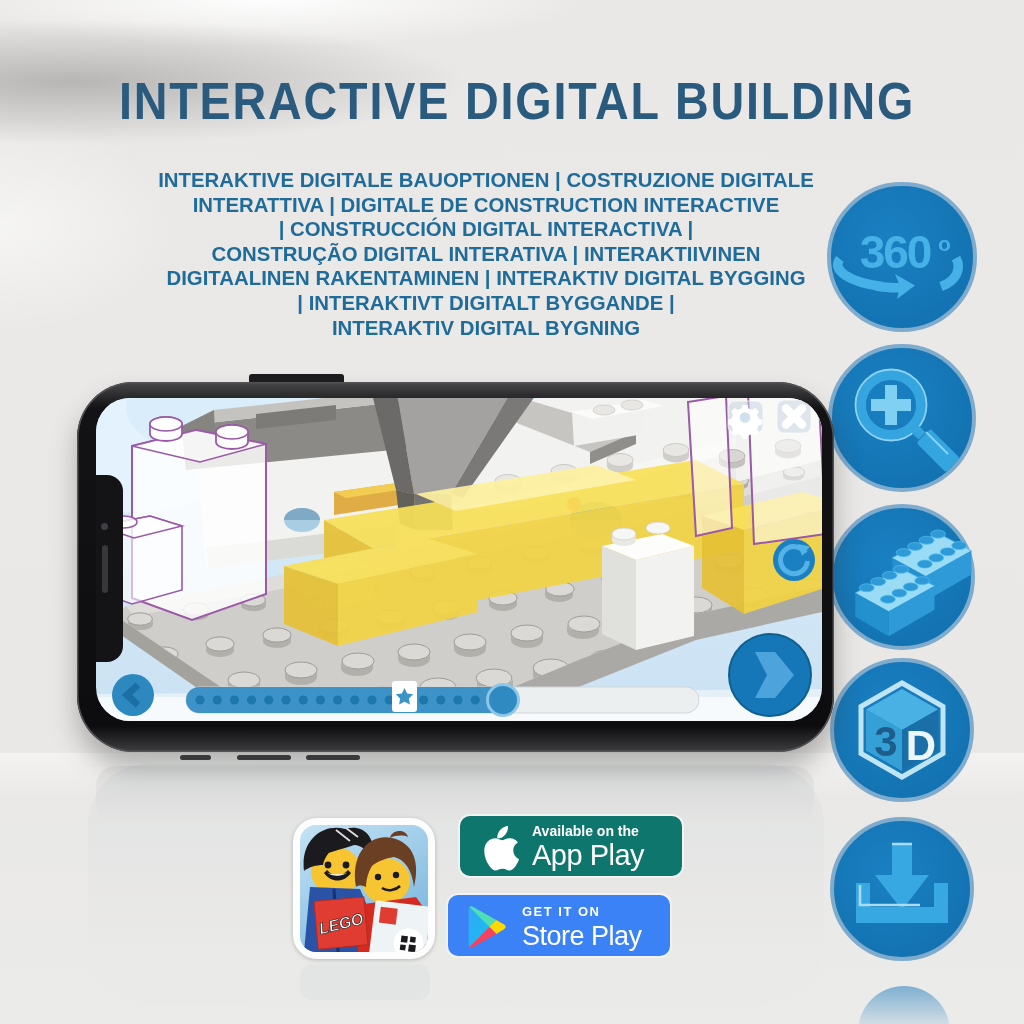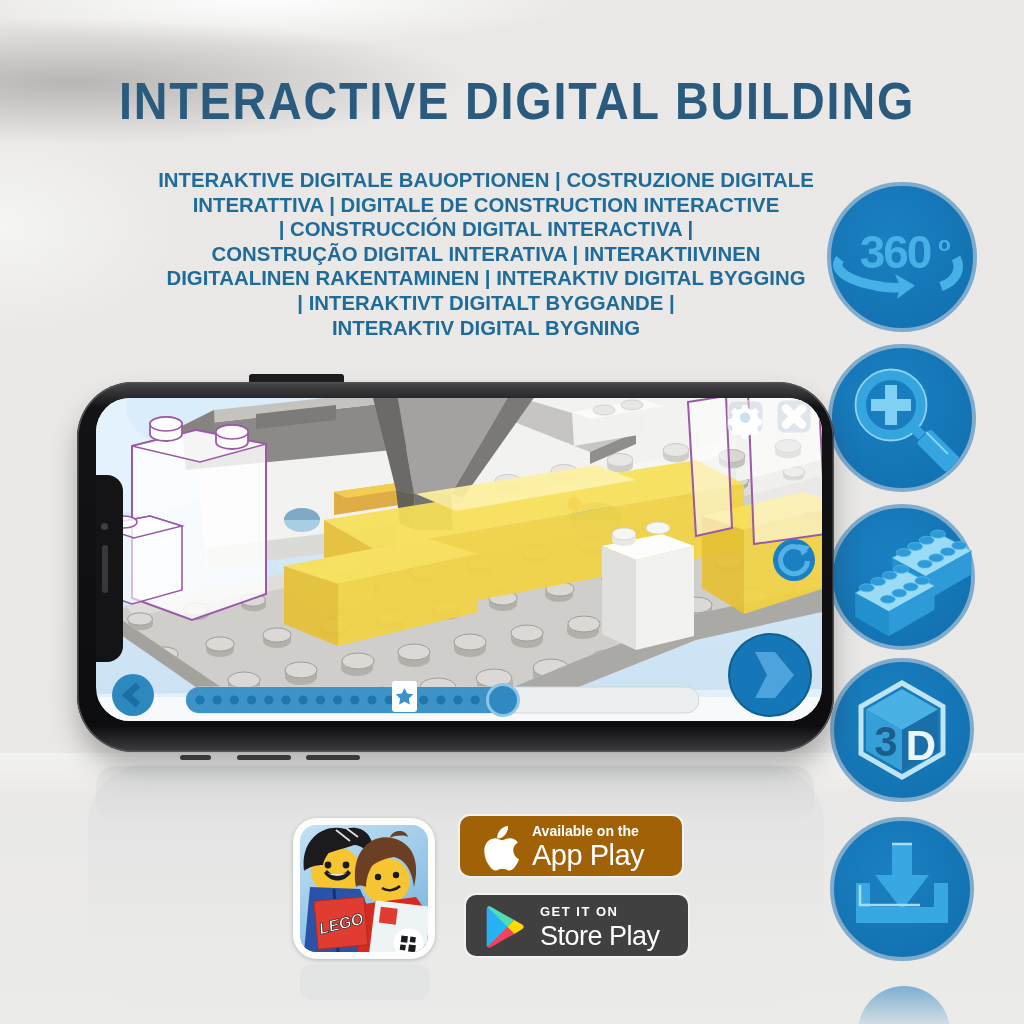--- a/index.html
+++ b/index.html
@@ -509,29 +509,29 @@
           <rect x="110.5" y="118" width="7" height="7"></rect>
         </g>
 </g>
 <g transform="rotate(-5 42 98)">
 <rect x="16" y="74" width="50" height="48" fill="#e03c31" stroke="#b52a20" stroke-width="1"></rect>
 <text x="41" y="104" font-family="Liberation Sans,sans-serif" font-size="16" font-weight="bold" font-style="italic" fill="#fff" text-anchor="middle" stroke="#1b1b1f" stroke-width="0.7" transform="rotate(-9 41 98)">LEGO</text>
 </g>
 </g>
   </svg>
 
-<div style="position:absolute;left:458px;top:814px;width:226px;height:64px;background:#a16207;border:2.5px solid #f2f2f2;border-radius:12px;box-sizing:border-box">
+<div style="position:absolute;left:458px;top:814px;width:226px;height:64px;background:#0f766e;border:2.5px solid #f2f2f2;border-radius:12px;box-sizing:border-box">
 <svg width="40" height="50" viewBox="0 0 40 48" style="position:absolute;left:20px;top:7px">
       <path d="M 25.2 10.7 c 1.9 -2.3 3.2 -5.5 2.8 -8.7 -2.7 .1 -6 1.8 -7.9 4.1 -1.7 2 -3.2 5.3 -2.8 8.4 3 .2 6 -1.5 7.9 -3.8 Z" fill="#fff"></path>
 <path d="M 33.3 26.5 c -.1 -5.4 4.4 -8 4.6 -8.1 -2.5 -3.7 -6.4 -4.2 -7.8 -4.2 -3.3 -.3 -6.5 2 -8.2 2 -1.7 0 -4.3 -1.9 -7 -1.9 -3.6 .1 -7 2.1 -8.8 5.3 -3.8 6.5 -1 16.2 2.7 21.5 1.8 2.6 3.9 5.5 6.7 5.4 2.7 -.1 3.7 -1.7 7 -1.7 3.3 0 4.2 1.7 7 1.7 2.9 -.1 4.8 -2.7 6.6 -5.3 2.1 -3 2.9 -5.9 3 -6.1 -.1 0 -5.7 -2.2 -5.8 -8.6 Z" fill="#fff"></path>
     </svg>
 <div style="position:absolute;left:72px;top:7px;font:bold 14px 'Liberation Sans',sans-serif;color:#fff;white-space:nowrap">Available on the</div>
 <div style="position:absolute;left:72px;top:23px;font:29px 'Liberation Sans',sans-serif;color:#fff;white-space:nowrap;letter-spacing:-0.5px">App Play</div>
 </div>
-<div style="position:absolute;left:464px;top:893px;width:226px;height:65px;background:#404040;border:2.5px solid #f2f2f2;border-radius:12px;box-sizing:border-box">
+<div style="position:absolute;left:446px;top:893px;width:226px;height:65px;background:#3b82f6;border:2.5px solid #f2f2f2;border-radius:12px;box-sizing:border-box">
 <svg width="42" height="48" viewBox="0 0 48 56" style="position:absolute;left:18px;top:8px">
       <defs>
 <linearGradient id="pb" x1="0" y1="0" x2="1" y2="1">
           <stop offset="0" stop-color="#34a8f4"></stop>
           <stop offset="1" stop-color="#15bef0"></stop>
         </linearGradient>
 </defs>
 <path d="M 3.5 4.6 C 2.9 5.2 2.6 6.2 2.6 7.4 L 2.6 48.6 C 2.6 49.8 2.9 50.8 3.6 51.4 L 3.8 51.6 L 26.9 28.5 L 26.9 27.5 L 3.7 4.4 Z" fill="url(#pb)"></path>
 <path d="M 34.6 36.2 L 26.9 28.5 L 26.9 27.5 L 34.6 19.8 L 34.8 19.9 L 43.9 25.1 C 46.5 26.6 46.5 29.0 43.9 30.5 L 34.8 36.1 Z" fill="#ffd900"></path>
 <path d="M 34.8 36.1 L 26.9 28 L 3.5 51.4 C 4.4 52.3 5.8 52.4 7.4 51.5 L 34.8 36.1" fill="#f4425f"></path>

